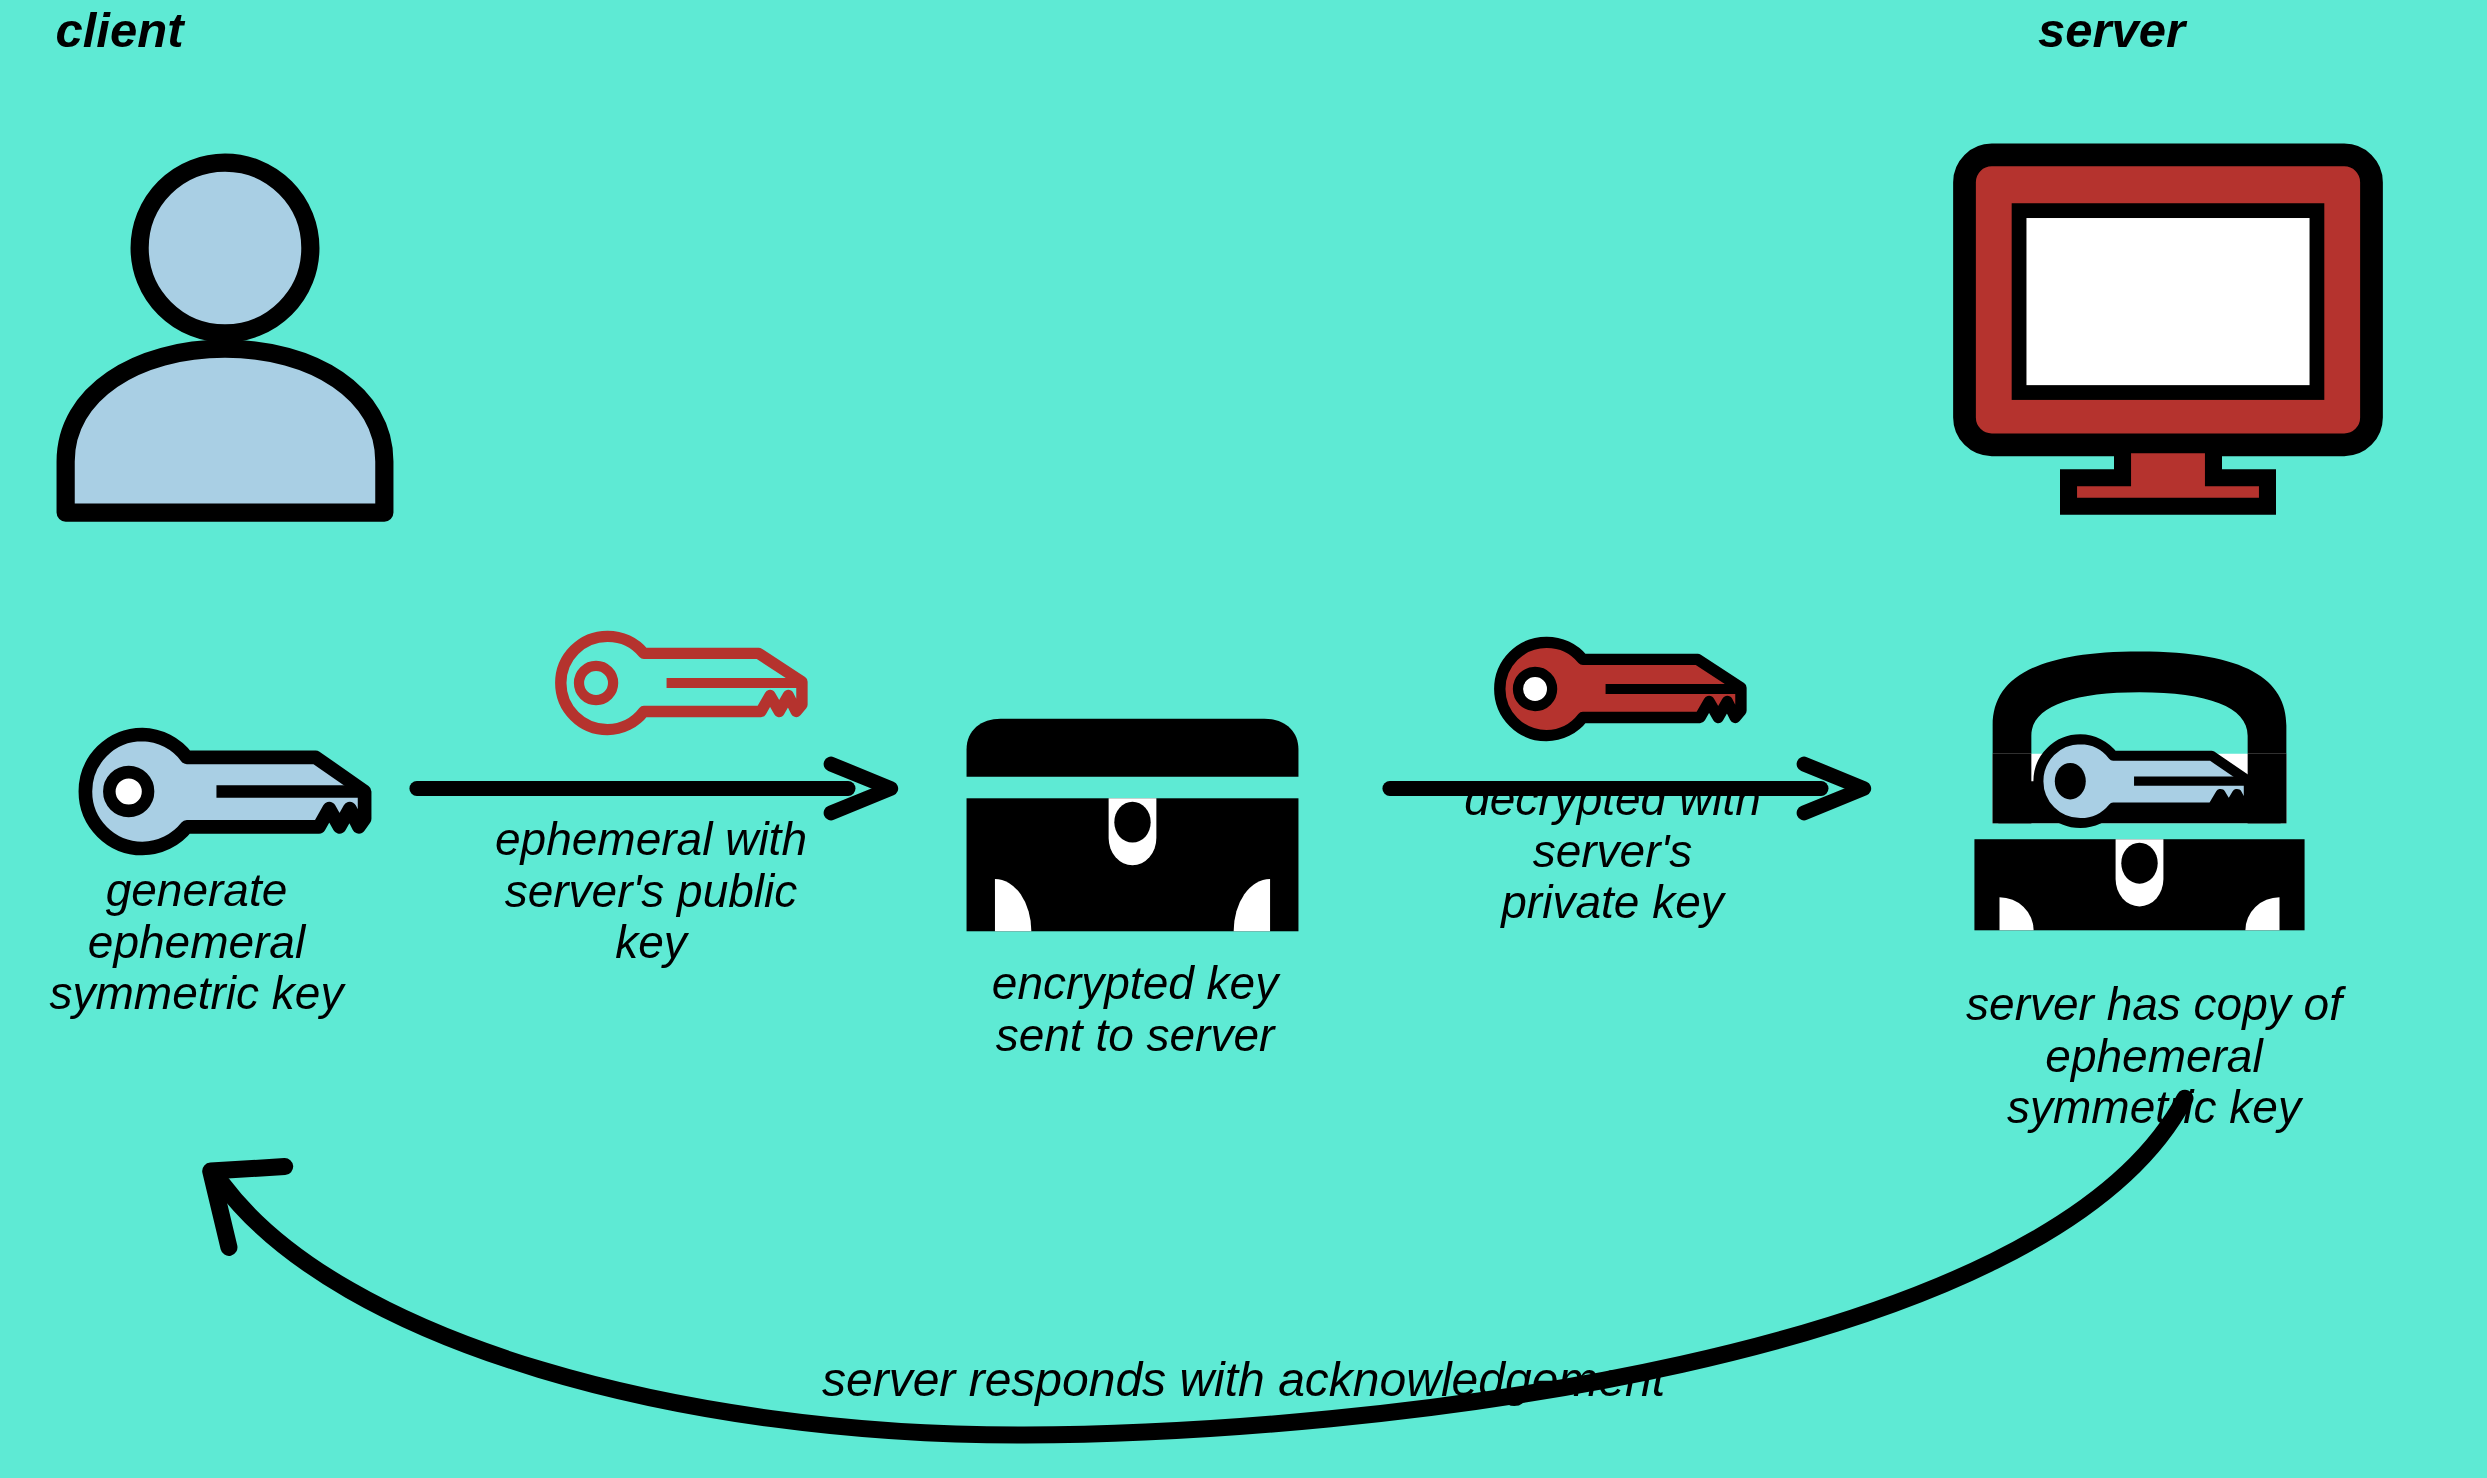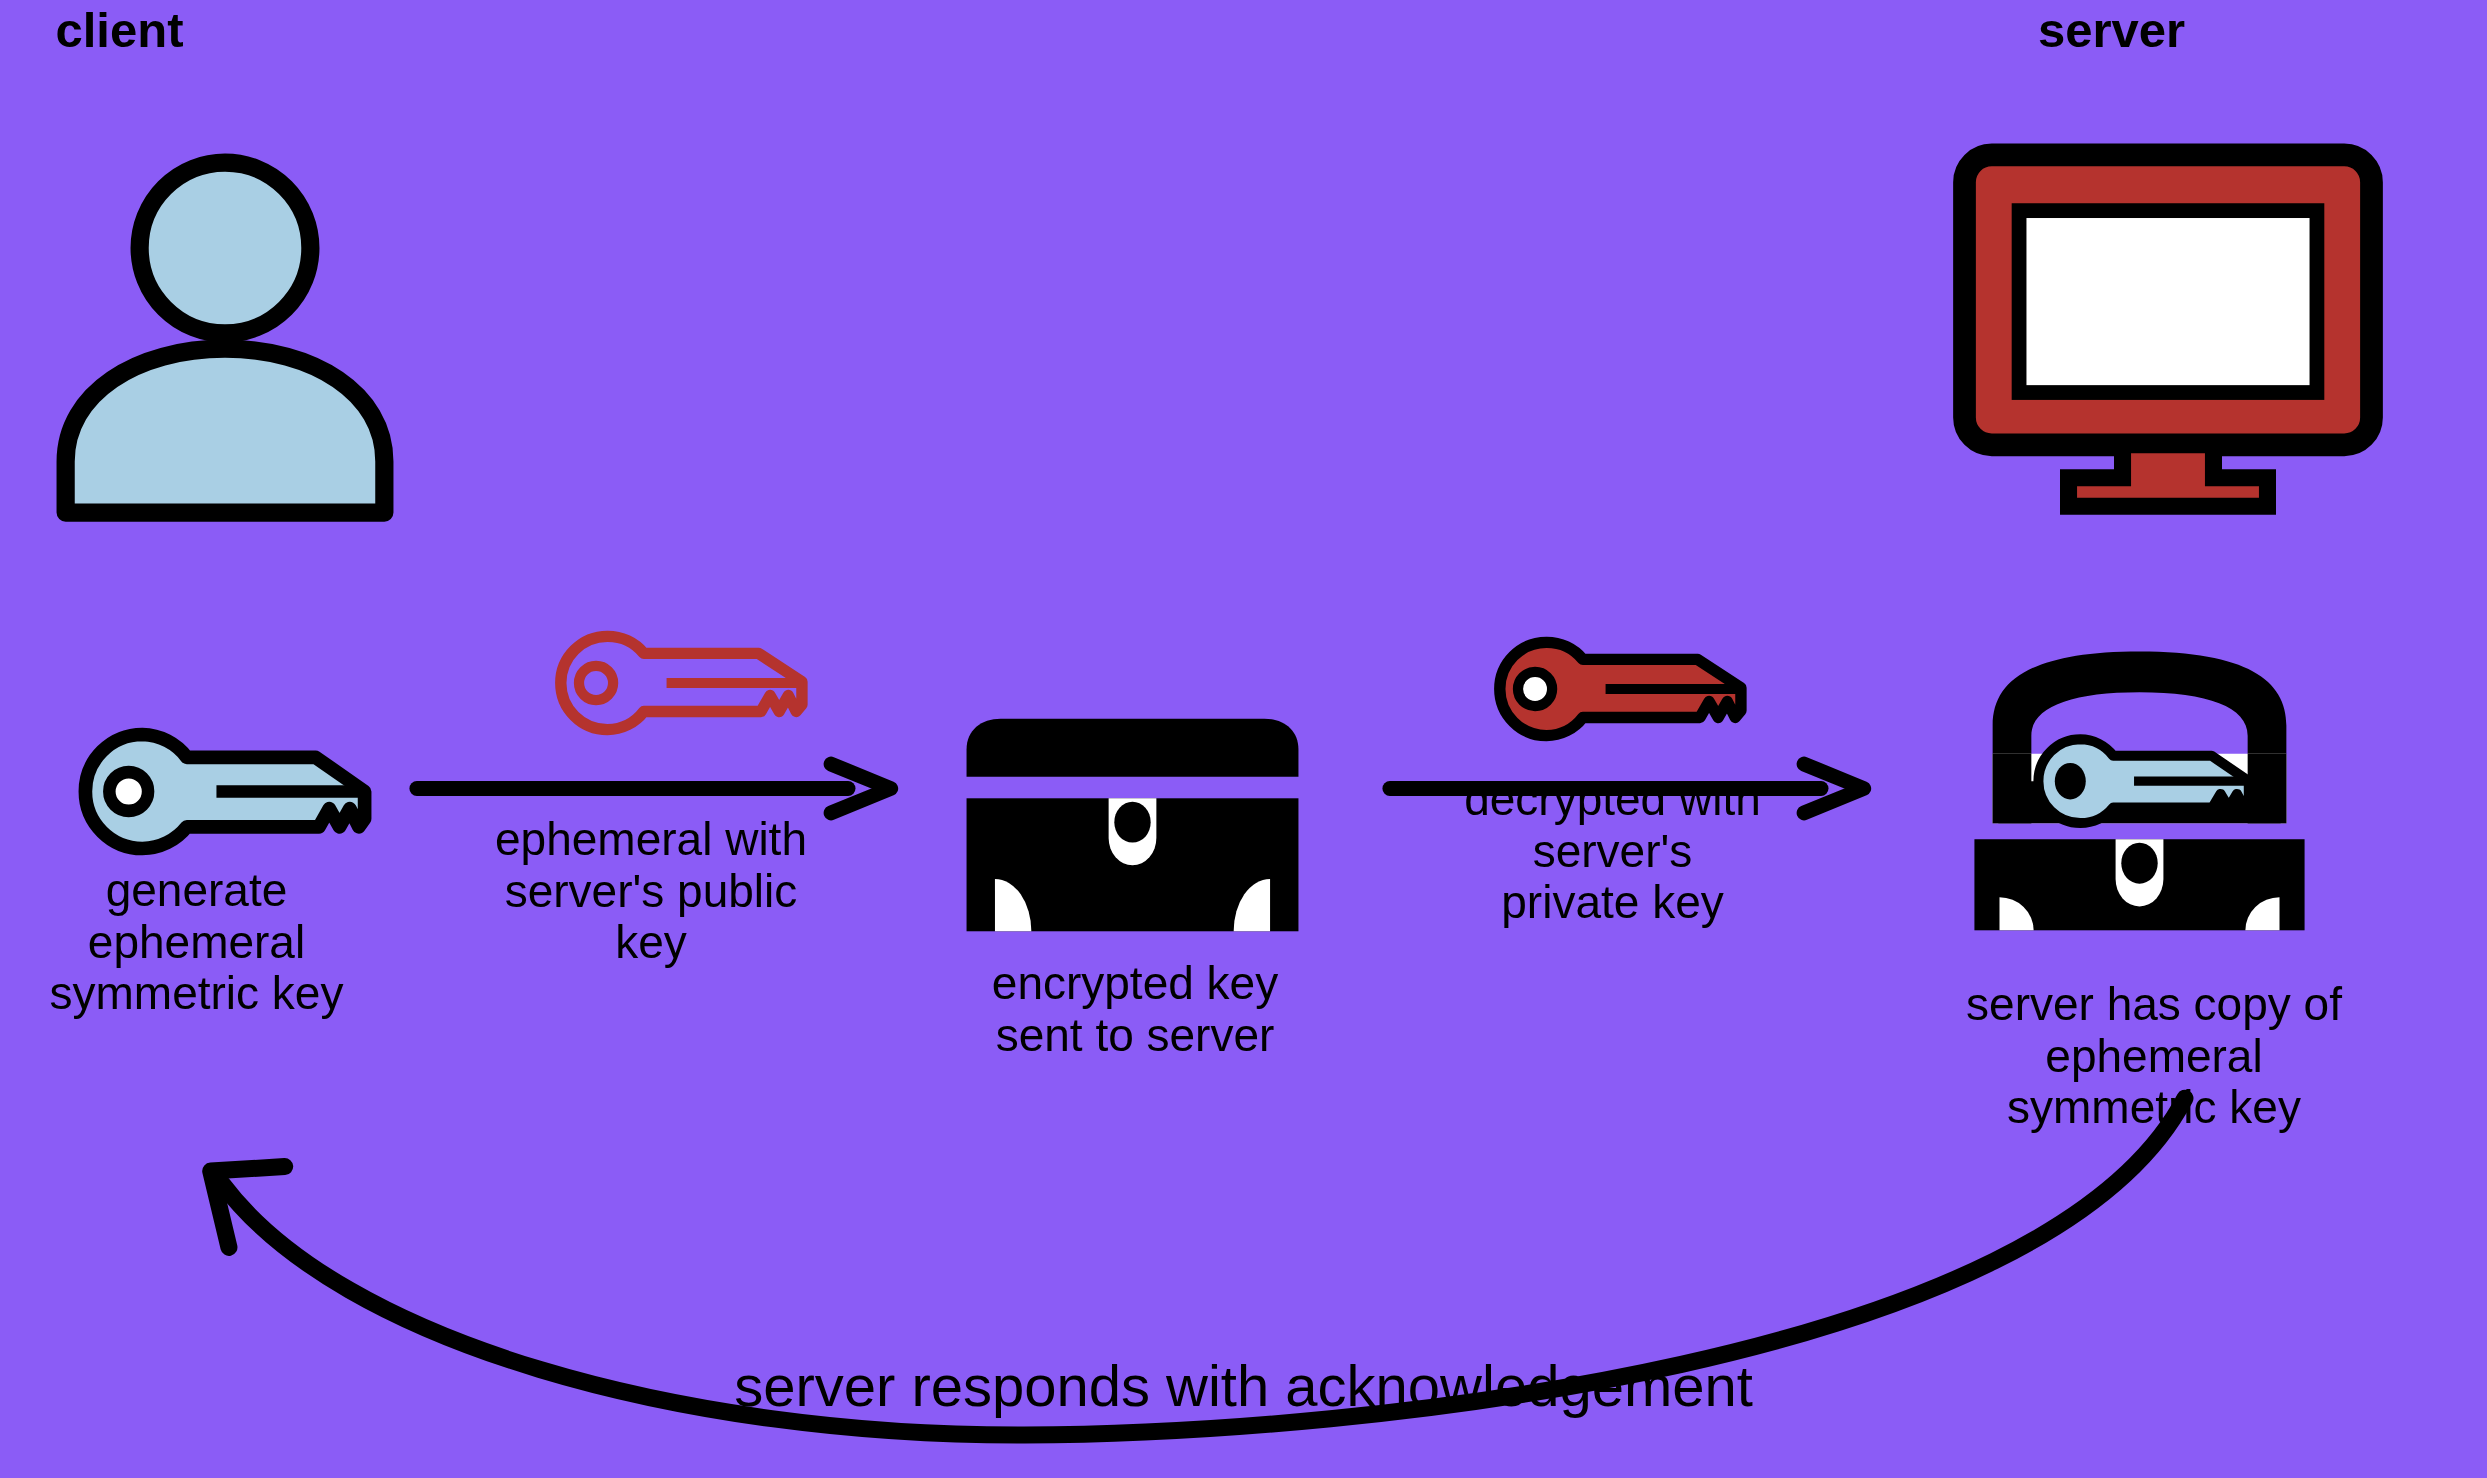--- a/index.html
+++ b/index.html
@@ -4,23 +4,24 @@
 <style>
   html, body {
     margin: 0;
     padding: 0;
     background: #ffffff;
   }
   #page {
     position: relative;
     width: 2487px;
     height: 1479px;
-    background: #8b5cf6;
+    background: #5eead4;
     overflow: hidden;
     font-family: "Liberation Sans", "DejaVu Sans", sans-serif;
+    font-style: italic;
   }
   .abs { position: absolute; }
 
   
   .role-title {
     font-size: 49px;
     font-weight: bold;
     color: #000000;
     text-align: center;
     letter-spacing: 0px;
@@ -30,21 +31,21 @@
 
   
   .caption {
     font-size: 46px;
     color: #000000;
     text-align: center;
     line-height: 1.12;
     white-space: pre-line;
   }
   .caption-bottom {
-    font-size: 58px;
+    font-size: 48px;
     color: #000000;
     text-align: center;
     line-height: 1.1;
     white-space: nowrap;
   }
 
   svg { display: block; overflow: visible; }
 </style>
 </head>
 <body>

